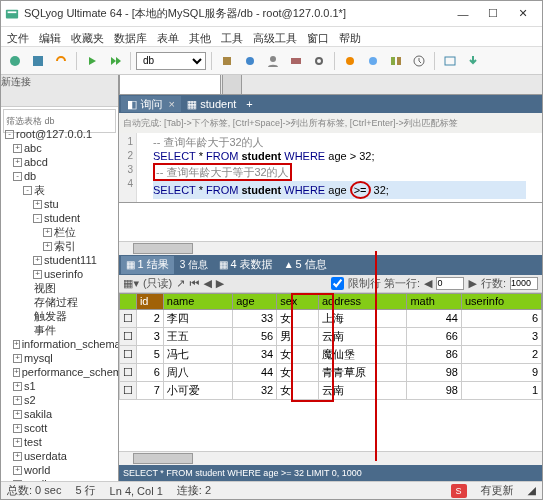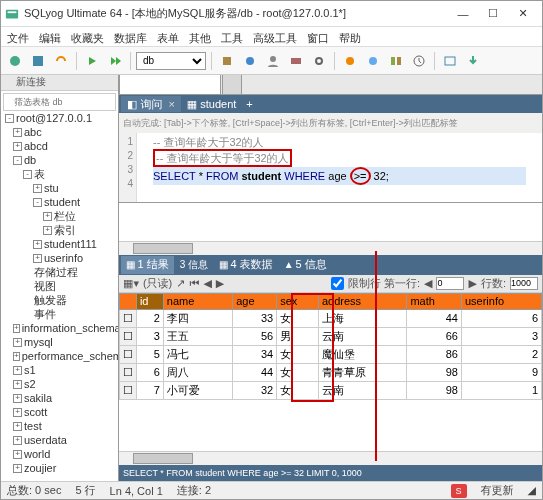--- a/index.html
+++ b/index.html
@@ -10,23 +10,23 @@
 .titlebar .winbtn{width:30px;height:20px;display:flex;align-items:center;justify-content:center;color:#333}
 .menubar{height:20px;background:#fff;display:flex;align-items:flex-end;padding:0 6px;gap:10px;border-bottom:1px solid #ddd}
 .menubar span{color:#333;font-size:11px}
 .toolbar{height:28px;background:#f8f8f8;display:flex;align-items:center;padding:0 4px;gap:3px;border-bottom:1px solid #ccc}
 .tbtn{width:20px;height:20px;display:flex;align-items:center;justify-content:center;border:1px solid transparent}
 .tbtn svg{width:14px;height:14px}
 .tsep{width:1px;height:18px;background:#ccc;margin:0 2px}
 .dbselect{height:18px;border:1px solid #999;background:#fff;font-size:10px;padding:0 2px;min-width:70px}
 .main{flex:1;display:flex;overflow:hidden}
 .sidebar{width:118px;background:#fff;border-right:1px solid #999;display:flex;flex-direction:column}
-.sidebar-head{height:16px;background:#e8e8e8;border-bottom:1px solid #ccc;padding:0 15px;font-size:10px;color:#555}
+.sidebar-head{height:32px;background:#e8e8e8;border-bottom:1px solid #ccc;padding:0 0;font-size:10px;color:#555}
 .filter{height:18px;padding:2px}
-.filter input{width:100%;height:18px;border:1px solid #ccc;font-size:9px;padding:0 10px;color:#888}
+.filter input{width:100%;height:24px;border:1px solid #ccc;font-size:9px;padding:0 2px;color:#888}
 .tree{flex:1;overflow:auto;padding:2px;font-size:10px;line-height:14px}
 .tree-item{display:flex;align-items:center;padding:0 2px;white-space:nowrap}
 .tree-item .exp{width:9px;height:9px;border:1px solid #888;margin-right:2px;display:flex;align-items:center;justify-content:center;font-size:8px;color:#555}
 .tree-item .noexp{width:11px}
 .tree-item .lbl{color:#333}
 .ind1{padding-left:10px}.ind2{padding-left:20px}.ind3{padding-left:30px}.ind4{padding-left:40px}
 .content{flex:1;display:flex;flex-direction:column;overflow:hidden}
 .tabs{height:20px;background:#e8e8e8;display:flex;align-items:flex-end;border-bottom:1px solid #999}
 .tab{height:36px;background:#d8d8d8;border:1px solid #999;border-bottom:none;padding:0 6px;display:flex;font-size:10px;margin-right:1px}
 .tab.active{background:#fff}
@@ -45,21 +45,21 @@
 .redline{position:absolute;left:256px;top:48px;width:2px;height:210px;background:#c00;z-index:10}
 .midspace{flex:1;background:#fff;position:relative}
 .restabs{height:20px;background:#4a6a8a;display:flex;align-items:center;padding:0 2px;gap:1px}
 .restab{height:18px;padding:0 5px;display:flex;align-items:center;color:#fff;font-size:10px;gap:2px}
 .restab.active{background:#6a8aaa}
 .resbar{height:18px;background:#e8e8e8;border-bottom:1px solid #ccc;display:flex;align-items:center;padding:0 4px;gap:4px;font-size:9px;color:#555}
 .resbar .sp{flex:1}
 .resbar input[type=text]{width:28px;height:13px;font-size:9px;border:1px solid #999}
 .grid{background:#fff;font-size:10px}
 .grid table{border-collapse:collapse;width:100%}
-.grid th{background:#f97316;border:1px solid #999;padding:1px 3px;text-align:left;font-weight:normal;height:16px}
+.grid th{background:#84cc16;border:1px solid #999;padding:1px 3px;text-align:left;font-weight:normal;height:16px}
 .grid th.idcol{background:#a16207;color:#fff}
 .grid td{border:1px solid #ccc;padding:1px 3px;height:15px}
 .grid td.chk{width:14px;text-align:center;background:#f0f0f0}
 .grid td.num{text-align:right}
 .vredbox{position:absolute;border:2px solid #c00;pointer-events:none;z-index:5}
 .querybar{height:16px;background:#4a6a8a;color:#fff;font-size:9px;padding:0 4px;display:flex;align-items:center}
 .status{height:18px;background:#f0f0f0;border-top:1px solid #ccc;display:flex;align-items:center;padding:0 6px;gap:14px;font-size:10px;color:#444}
 .status .sp{flex:1}
 .status .badge{width:16px;height:14px;background:#e04040;color:#fff;border-radius:2px;display:flex;align-items:center;justify-content:center;font-size:9px}
 .scrollh{height:14px;background:#f0f0f0;border-top:1px solid #ccc;position:relative}
@@ -229,25 +229,25 @@
         <div class="tree-item ind3">
           <span class="exp">+</span>
           <span class="lbl">student111</span>
         </div>
         <div class="tree-item ind3">
           <span class="exp">+</span>
           <span class="lbl">userinfo</span>
         </div>
         <div class="tree-item ind2">
           <span class="noexp"></span>
-          <span class="lbl">存储过程</span>
+          <span class="lbl">视图</span>
         </div>
         <div class="tree-item ind2">
           <span class="noexp"></span>
-          <span class="lbl">视图</span>
+          <span class="lbl">存储过程</span>
         </div>
         <div class="tree-item ind2">
           <span class="noexp"></span>
           <span class="lbl">触发器</span>
         </div>
         <div class="tree-item ind2">
           <span class="noexp"></span>
           <span class="lbl">事件</span>
         </div>
         <div class="tree-item ind1">
@@ -312,20 +312,21 @@
           <span>▦</span>
           <span>student</span>
         </div>
       <div class="plus">+</div>
     </div>
     <div class="hint">自动完成: [Tab]-&gt;下个标签, [Ctrl+Space]-&gt;列出所有标签, [Ctrl+Enter]-&gt;列出匹配标签</div>
     <div class="editor">
       <div class="gutter">1<br>2<br>3<br>4</div>
       <div class="code">
         <div class="line"><span class="cm">-- 查询年龄大于32的人</span></div>
+        <div class="line"><span class="kw">SELECT</span> <span>*</span> <span class="kw">FROM</span> <b>student</b> <span class="kw">WHERE</span> <span>age &gt; 32;</span></div>
         <div class="line"><span class="box cm">-- 查询年龄大于等于32的人</span></div>
         <div class="line" style="background:#d8e8f8"><span class="kw">SELECT</span> <span>*</span> <span class="kw">FROM</span> <b>student</b> <span class="kw">WHERE</span> <span>age</span> <span class="oval">&gt;=</span> <span>32;</span></div>
       </div>
     </div>
     <div class="midspace">
       <div class="redline"></div>
       <div class="scrollh" style="position:absolute;bottom:0;left:0;right:0">
           <div class="thumb"></div>
         </div>
     </div>

